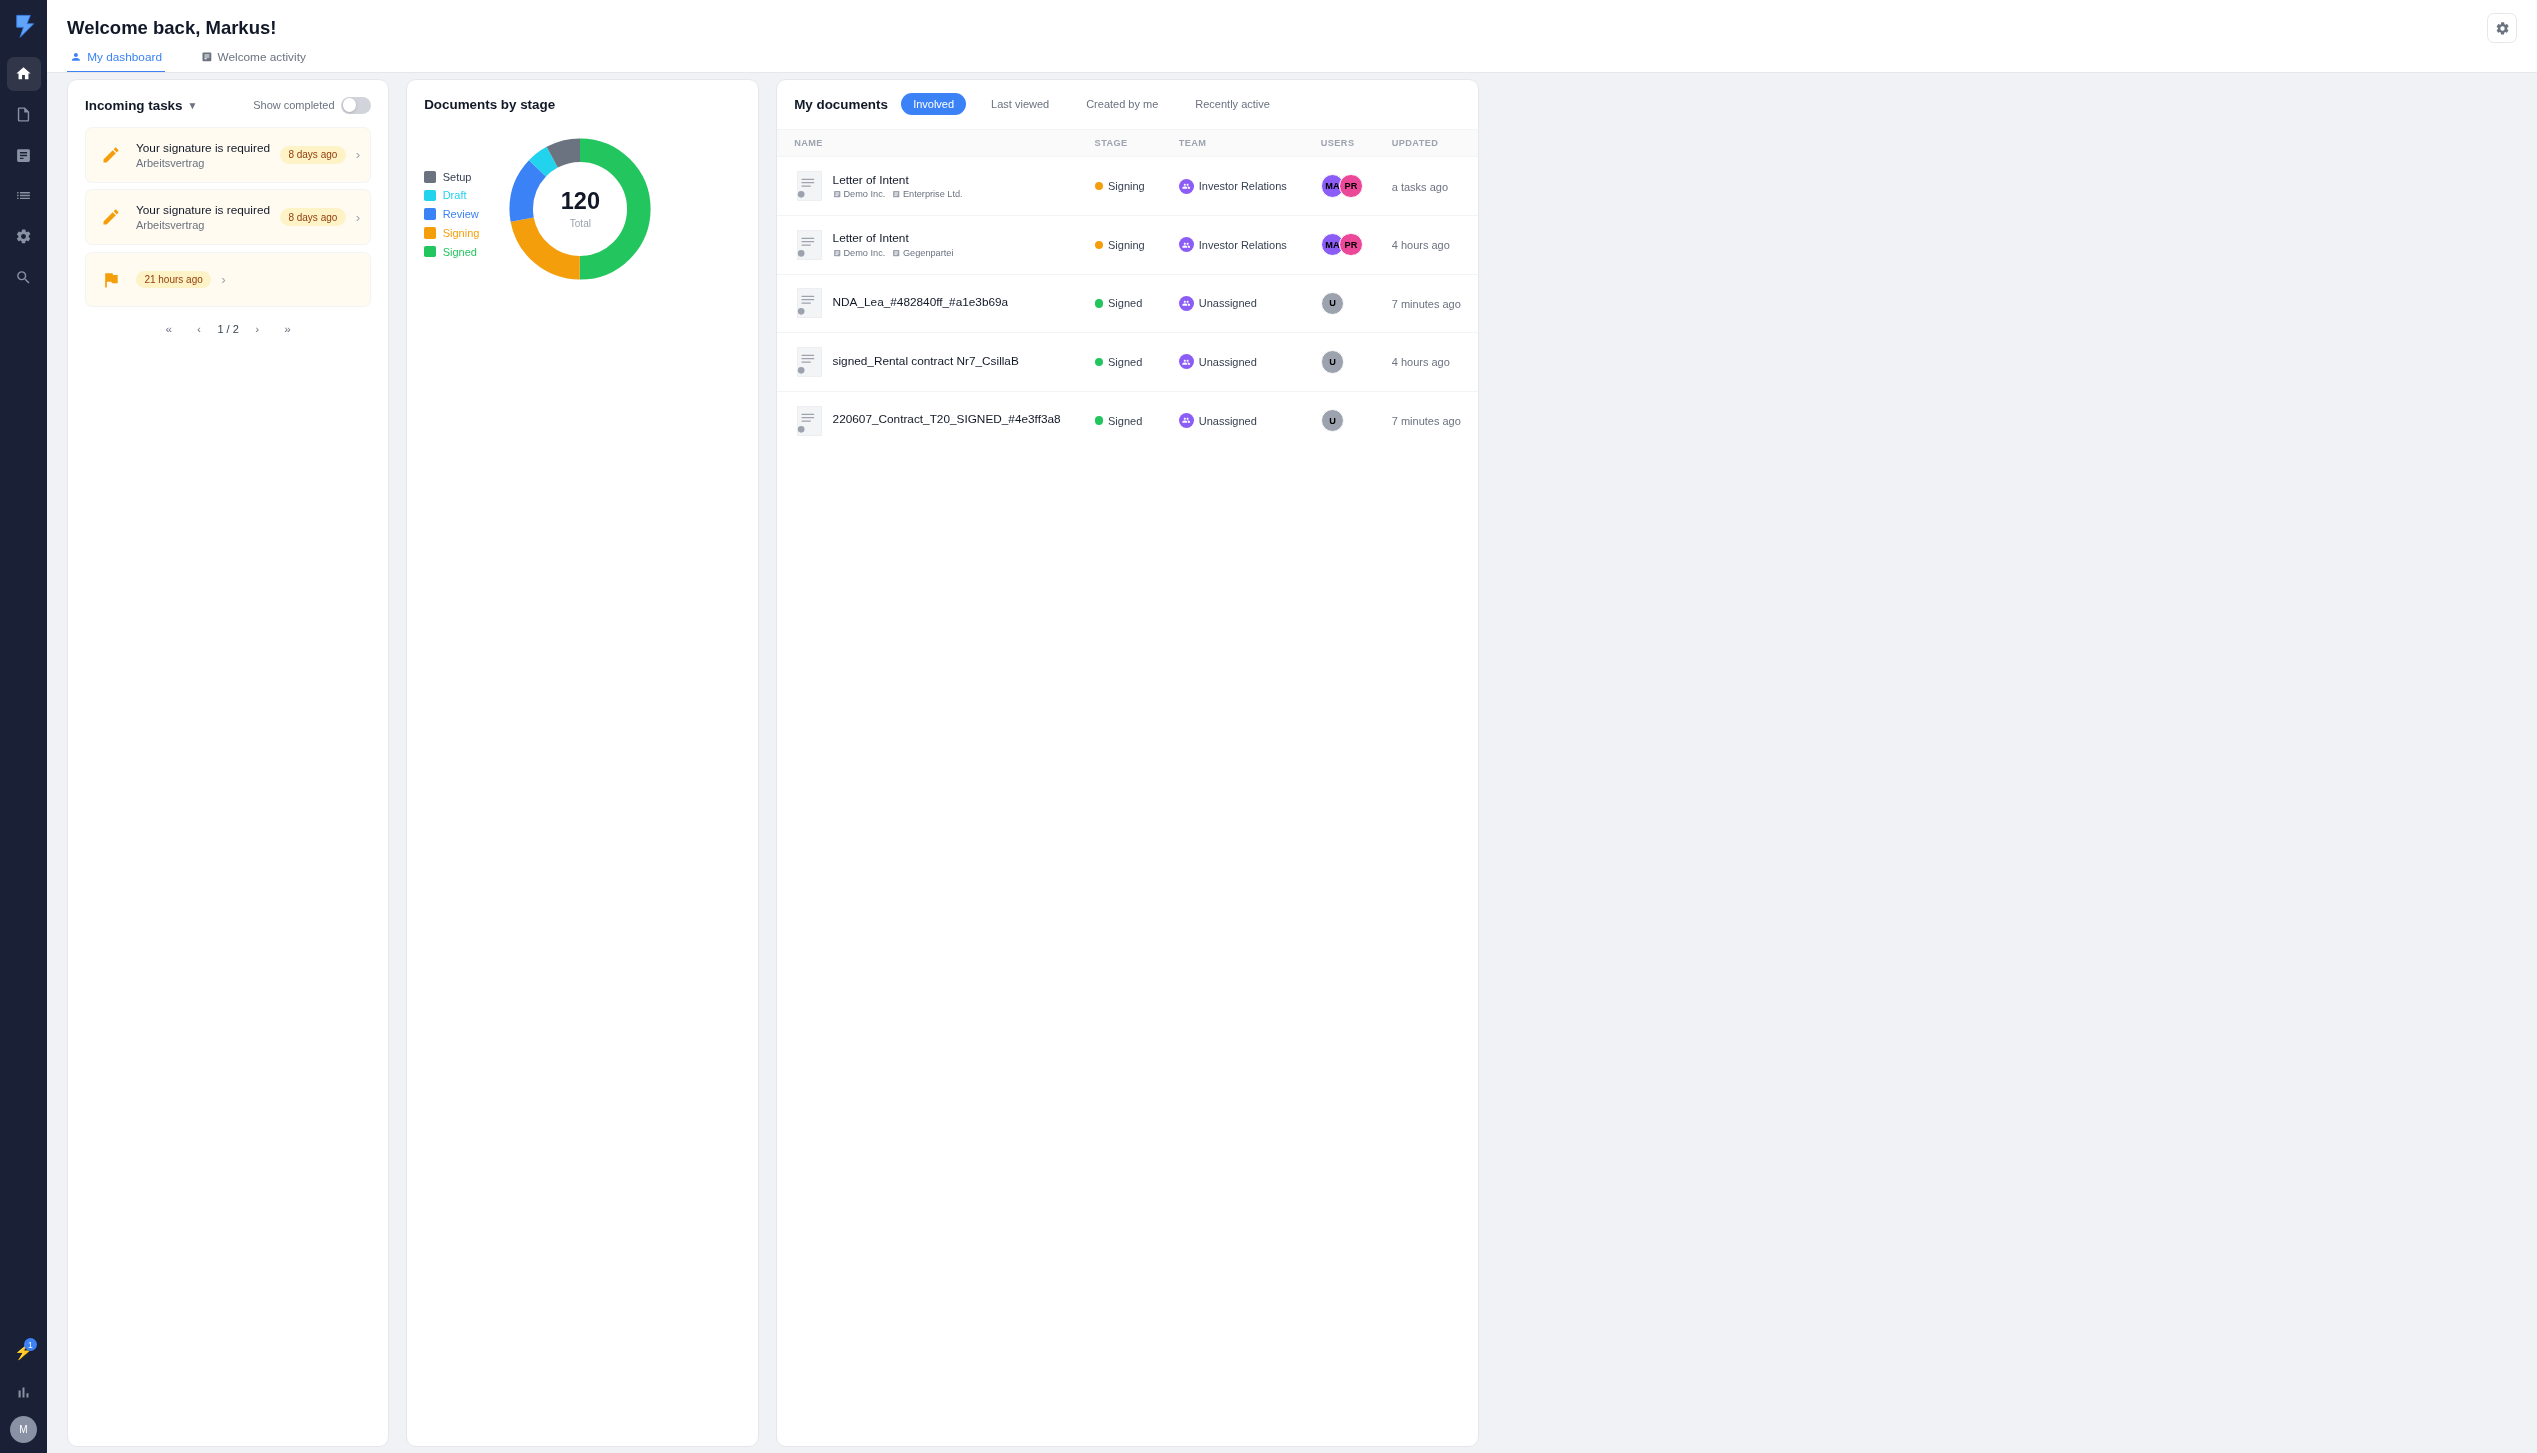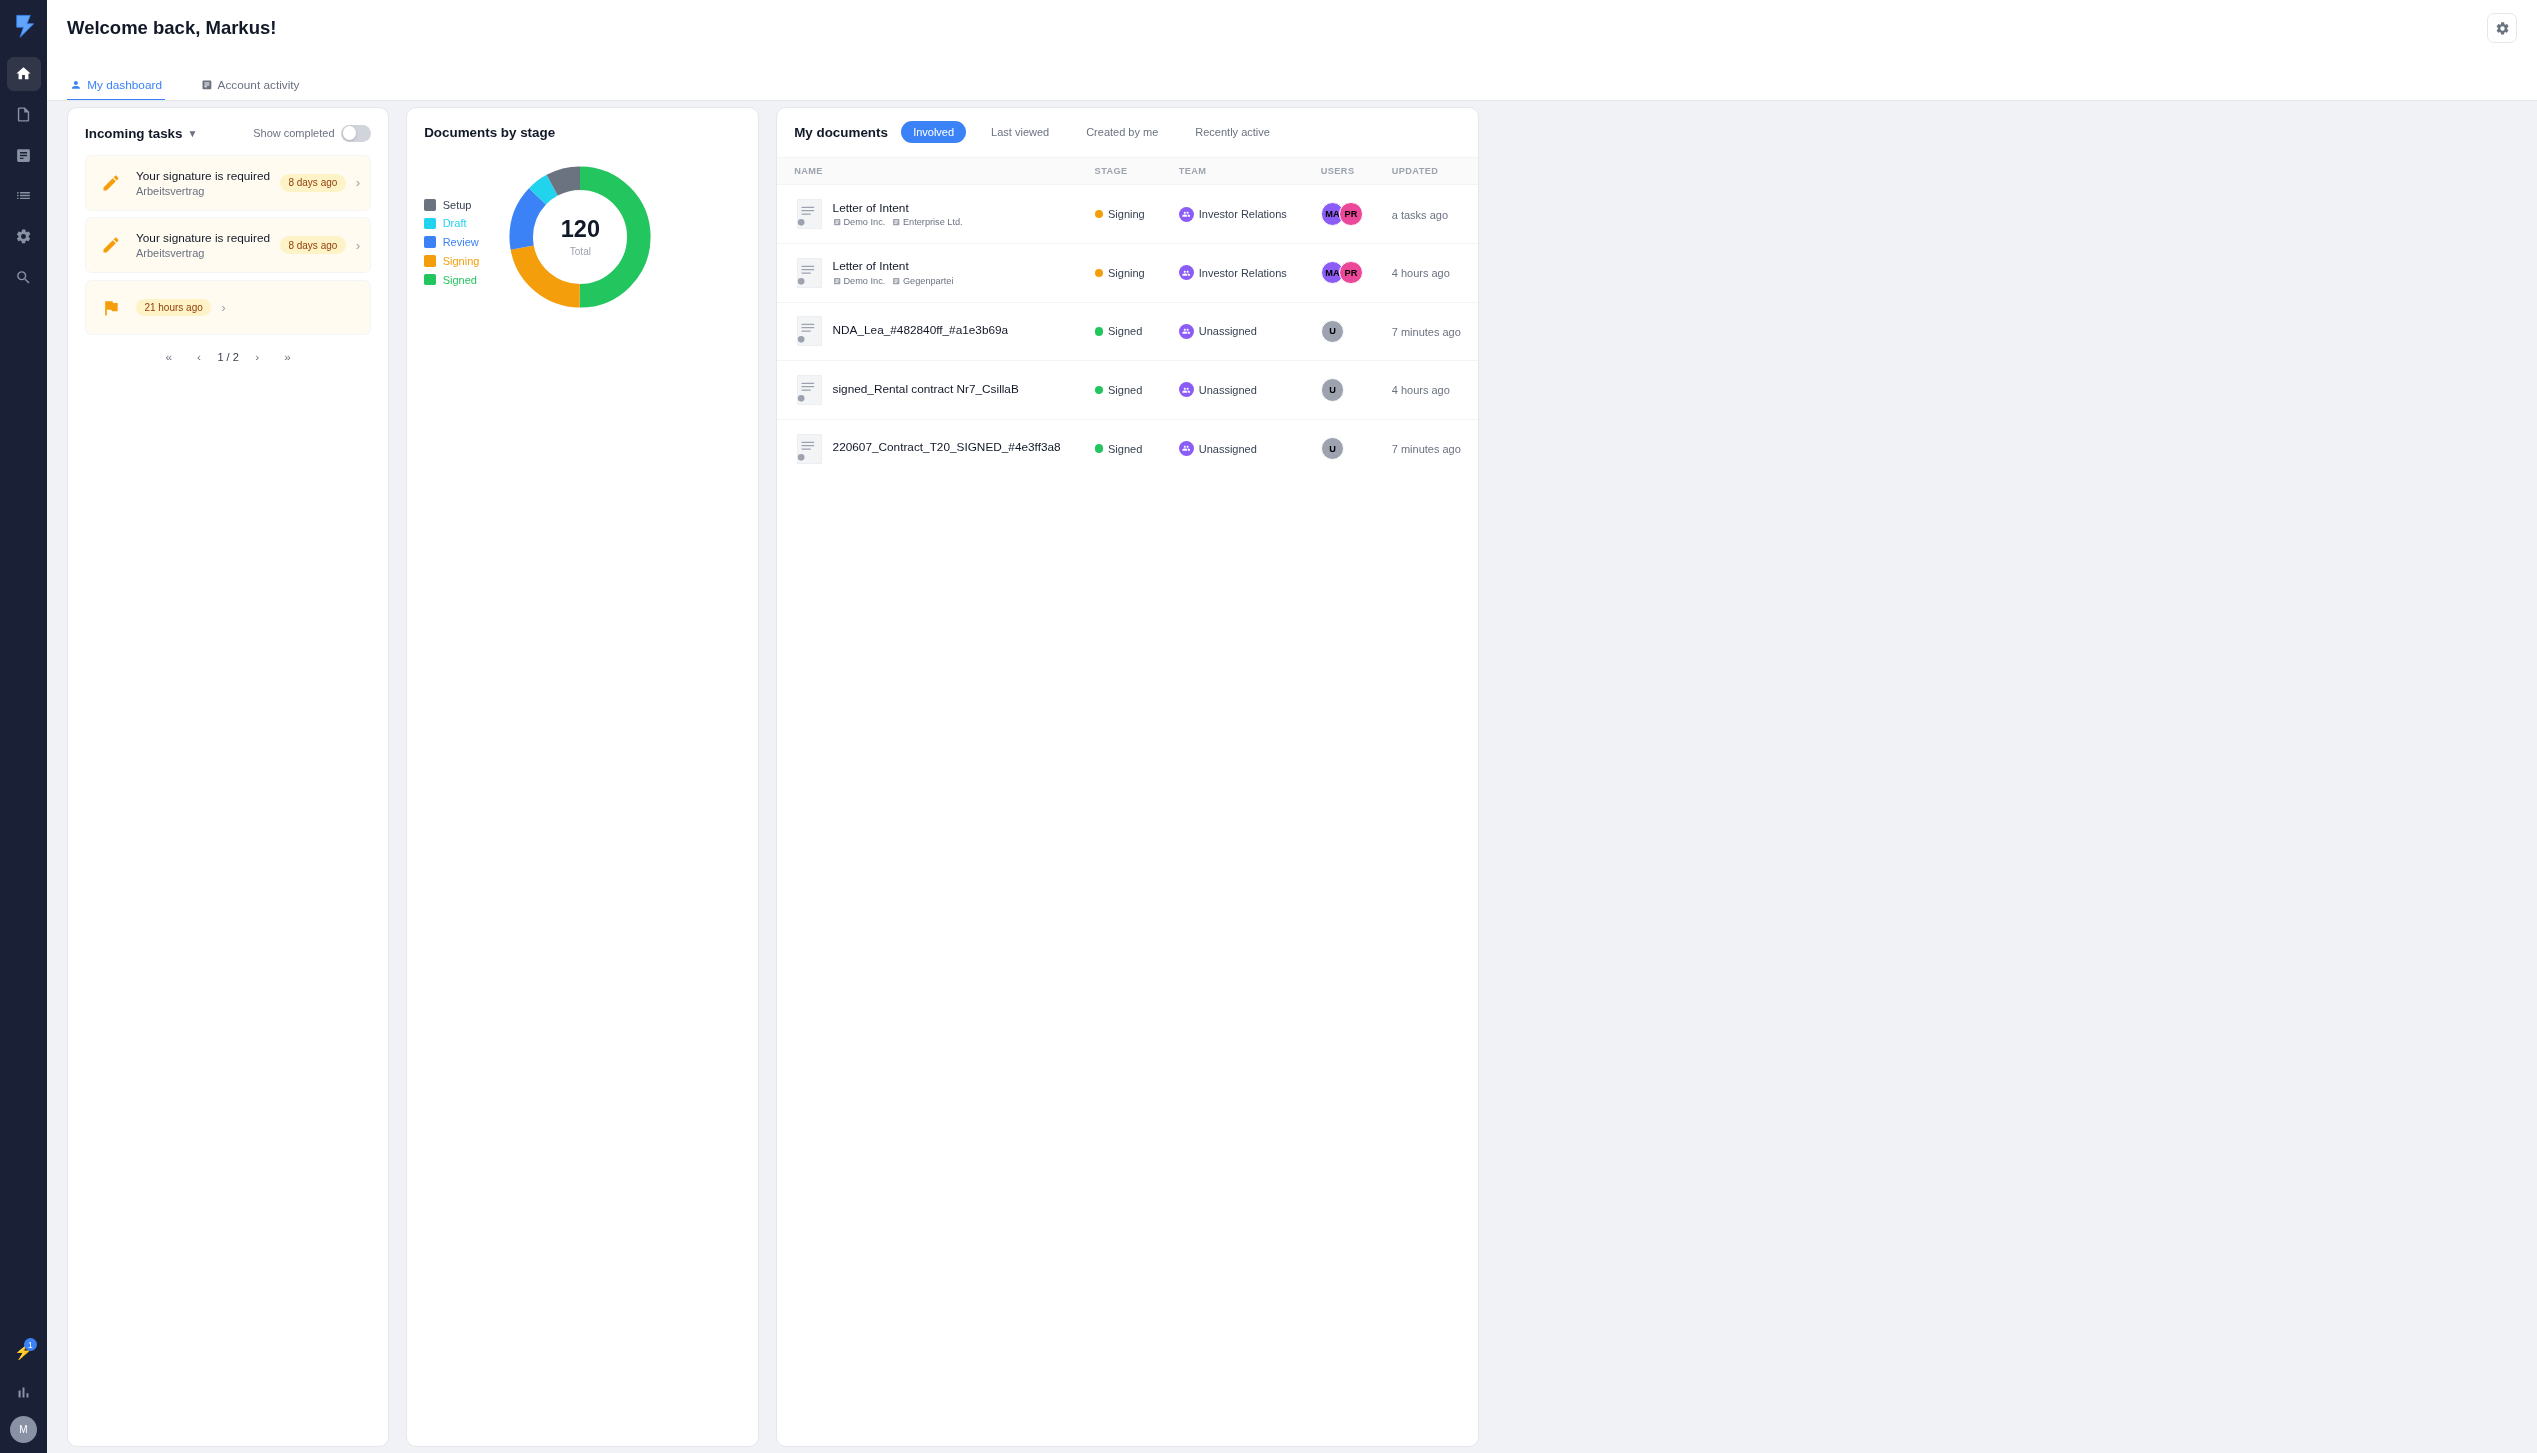--- a/index.html
+++ b/index.html
@@ -85,21 +85,21 @@
     
     .header {
       background: white;
       padding: 13.4px 20px 0 20px;
       border-bottom: 0.8px solid #e5e7eb;
     }
     .header-top {
       display: flex;
       align-items: center;
       justify-content: space-between;
-      margin-bottom: 28px;
+      margin-bottom: 0;
     }
     .header-title {
       font-size: 18.5px;
       font-weight: 700;
       color: #111827;
     }
     .gear-btn {
       width: 30px;
       height: 30px;
       border: 0.8px solid #e5e7eb;
@@ -525,21 +525,21 @@
       <div class="tab active">
         <svg width="11.8" height="11.8" viewBox="0 0 24 24" fill="currentColor" style="color:#3b82f6">
             <path d="M12 12c2.21 0 4-1.79 4-4s-1.79-4-4-4-4 1.79-4 4 1.79 4 4 4zm0 2c-2.67 0-8 1.34-8 4v2h16v-2c0-2.66-5.33-4-8-4z"></path>
           </svg>
         <span>My dashboard</span>
       </div>
       <div class="tab">
         <svg width="11.8" height="11.8" viewBox="0 0 24 24" fill="currentColor">
             <path d="M19 3H5a2 2 0 0 0-2 2v14a2 2 0 0 0 2 2h14a2 2 0 0 0 2-2V5a2 2 0 0 0-2-2zm-7 14H7v-2h5v2zm5-4H7v-2h10v2zm0-4H7V7h10v2z"></path>
           </svg>
-        <span>Account activity</span>
+        <span>Welcome activity</span>
       </div>
     </div>
   </div>
 
   <div class="content">
 
     <div class="top-row">
 
       <div class="card tasks-card">
         <div class="card-header">

